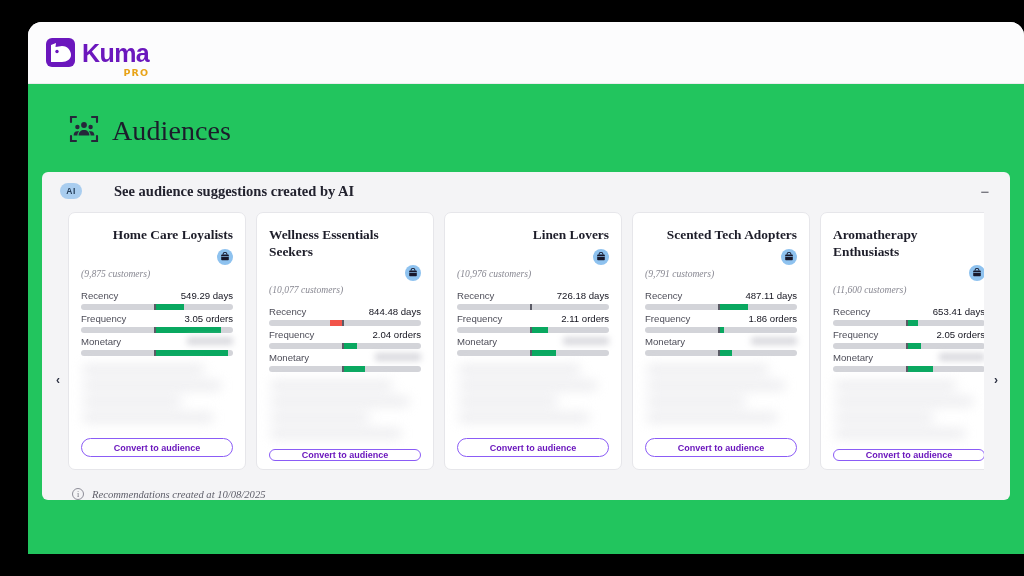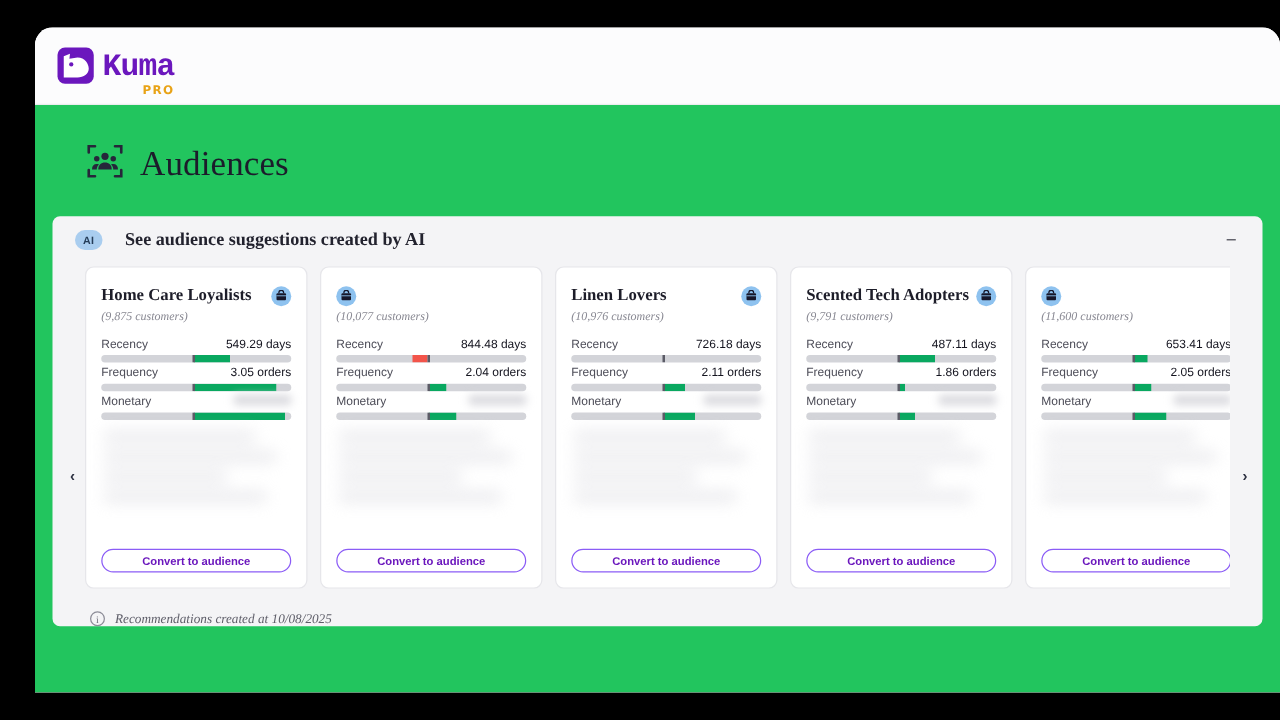--- a/index.html
+++ b/index.html
@@ -37,21 +37,21 @@
   .logo-mark {
     width: 29px; height: 29px;
     background: #6b17bd;
     border-radius: 6px;
     position: relative;
     overflow: hidden;
   }
   .logo-mark svg { position: absolute; left: 3px; top: 4px; }
   .logo-text-wrap { position: relative; padding-bottom: 1px; }
   .logo-text {
-    font-family: Liberation Mono, monospace;
+    font-family: Liberation Sans, sans-serif;
     font-size: 25px;
     font-weight: bold;
     color: #6b17bd;
     letter-spacing: -0.6px;
     line-height: 1;
     text-align: center;
   }
   .logo-pro {
     position: absolute;
     right: 0; bottom: -11px;
@@ -99,21 +99,21 @@
     color: #243d59;
     font-size: 8.5px;
     font-weight: bold;
     display: flex;
     align-items: center;
     justify-content: center;
     letter-spacing: 0.4px;
     flex: none;
   }
   .panel-title {
-    margin-left: 18px;
+    margin-left: 32px;
     font-family: "Liberation Serif", serif;
     font-weight: bold;
     font-size: 14.5px;
     color: #22222e;
   }
   .collapse-btn {
     margin-left: auto;
     width: 18px; height: 18px;
     display: flex; align-items: center; justify-content: center;
     color: #55555f;
@@ -158,20 +158,21 @@
     border-radius: 7px;
     padding: 14px 12px 12px 12px;
     display: flex;
     flex-direction: column;
     position: relative;
   }
   .card-head {
     display: flex;
     align-items: flex-end;
     gap: 4px;
+    flex-direction: column;
   }
   .card-name {
     font-family: "Liberation Serif", serif;
     font-weight: bold;
     font-size: 13.4px;
     color: #1d1d29;
     line-height: 1.24;
     flex: 1;
   }
   .card-icon {
@@ -394,20 +395,21 @@
               <div class="blurred-body">
                 <div class="bl" style="height:9px;width:82%"></div>
                 <div class="bl" style="height:9px;width:93%"></div>
                 <div class="bl" style="height:9px;width:66%"></div>
                 <div class="bl" style="height:9px;width:88%"></div>
               </div>
               <div class="convert-btn">Convert to audience</div>
             </div>
             <div class="card">
               <div class="card-head">
+                <div class="card-name">Wellness Essentials Seekers</div>
                 <div class="card-icon">
                   <svg width="10" height="10" viewBox="0 0 10 10">
                     <path d="M3.1 2.6 V2.1 A1.9 1.9 0 0 1 6.9 2.1 V2.6" fill="none" stroke="#17172a" stroke-width="1"></path>
                     <rect x="1.2" y="2.6" width="7.6" height="5.6" rx="0.8" fill="#17172a"></rect>
                     <rect x="1.2" y="4.3" width="7.6" height="0.7" fill="#8ec2ef"></rect>
                   </svg>
                 </div>
               </div>
               <div class="card-sub">(10,077 customers)</div>
               <div class="metrics">
@@ -548,20 +550,21 @@
               <div class="blurred-body">
                 <div class="bl" style="height:9px;width:82%"></div>
                 <div class="bl" style="height:9px;width:93%"></div>
                 <div class="bl" style="height:9px;width:66%"></div>
                 <div class="bl" style="height:9px;width:88%"></div>
               </div>
               <div class="convert-btn">Convert to audience</div>
             </div>
             <div class="card">
               <div class="card-head">
+                <div class="card-name">Aromatherapy Enthusiasts</div>
                 <div class="card-icon">
                   <svg width="10" height="10" viewBox="0 0 10 10">
                     <path d="M3.1 2.6 V2.1 A1.9 1.9 0 0 1 6.9 2.1 V2.6" fill="none" stroke="#17172a" stroke-width="1"></path>
                     <rect x="1.2" y="2.6" width="7.6" height="5.6" rx="0.8" fill="#17172a"></rect>
                     <rect x="1.2" y="4.3" width="7.6" height="0.7" fill="#8ec2ef"></rect>
                   </svg>
                 </div>
               </div>
               <div class="card-sub">(11,600 customers)</div>
               <div class="metrics">

